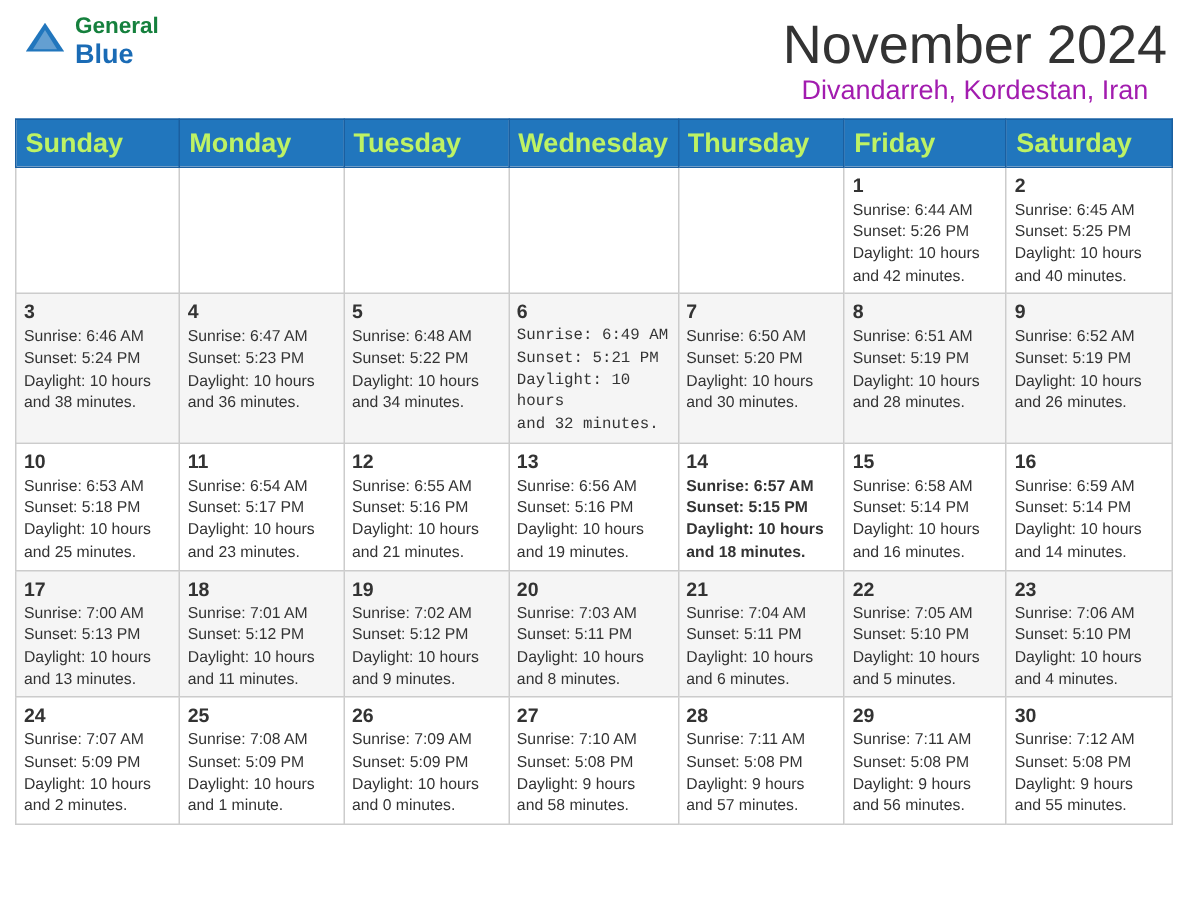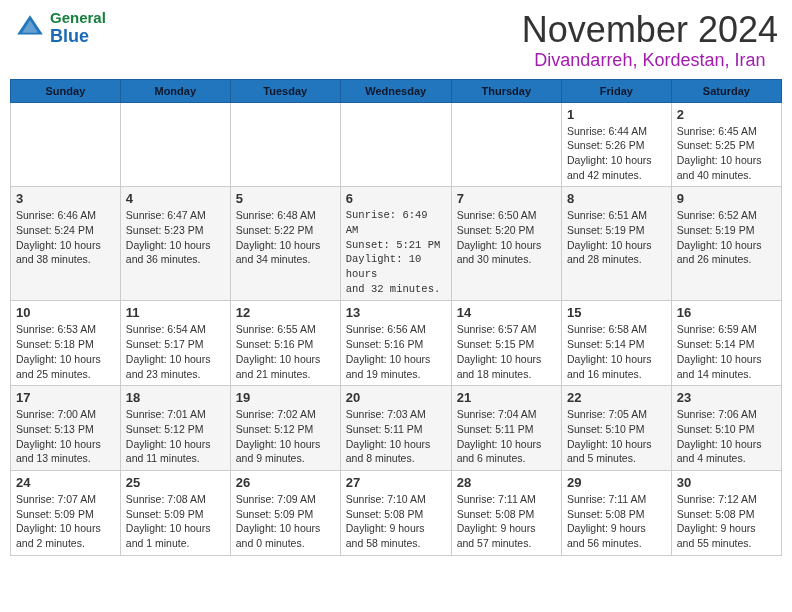--- a/index.html
+++ b/index.html
@@ -54,24 +54,24 @@
       font-size: 18px;
       color: #a21caf;
     }
     .calendar {
       width: 100%;
       border-collapse: collapse;
       border: 1px solid #ccc;
     }
     .calendar th {
       background: #2176bd;
-      color: #0f172a;
-      text-align: center;
+      color: #bef264;
+      text-align: left;
       padding: 5px 6px;
-      font-size: 11px;
+      font-size: 18px;
       font-weight: bold;
       border: 1px solid #1a5fa0;
     }
     .calendar td {
       border: 1px solid #ccc;
       vertical-align: top;
       padding: 4px 5px;
       width: 113px;
       min-height: 80px;
       font-size: 11px;
@@ -228,21 +228,21 @@
         </td>
         <td>
           <span class="day-number">13</span>
           <div class="day-info" style="white-space: pre-line;">Sunrise: 6:56 AM
 Sunset: 5:16 PM
 Daylight: 10 hours
 and 19 minutes.</div>
         </td>
         <td>
           <span class="day-number">14</span>
-          <div class="day-info" style="white-space: pre-line;">Sunrise: 6:57 AM
+          <div class="day-info" style="white-space: pre-line; font-weight: bold;">Sunrise: 6:57 AM
 Sunset: 5:15 PM
 Daylight: 10 hours
 and 18 minutes.</div>
         </td>
         <td>
           <span class="day-number">15</span>
           <div class="day-info" style="white-space: pre-line;">Sunrise: 6:58 AM
 Sunset: 5:14 PM
 Daylight: 10 hours
 and 16 minutes.</div>

